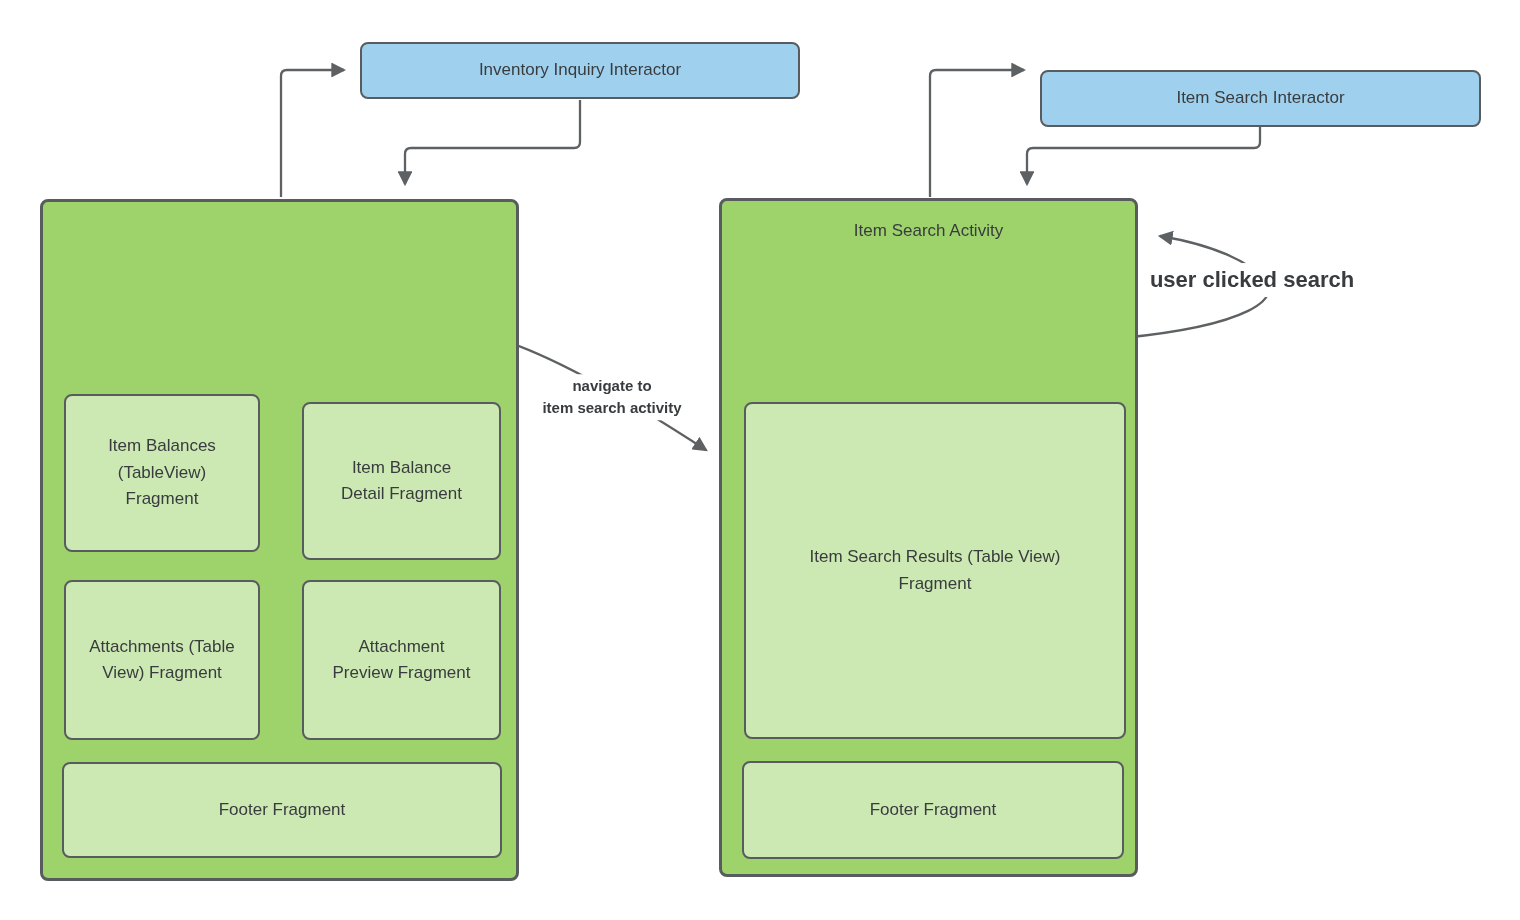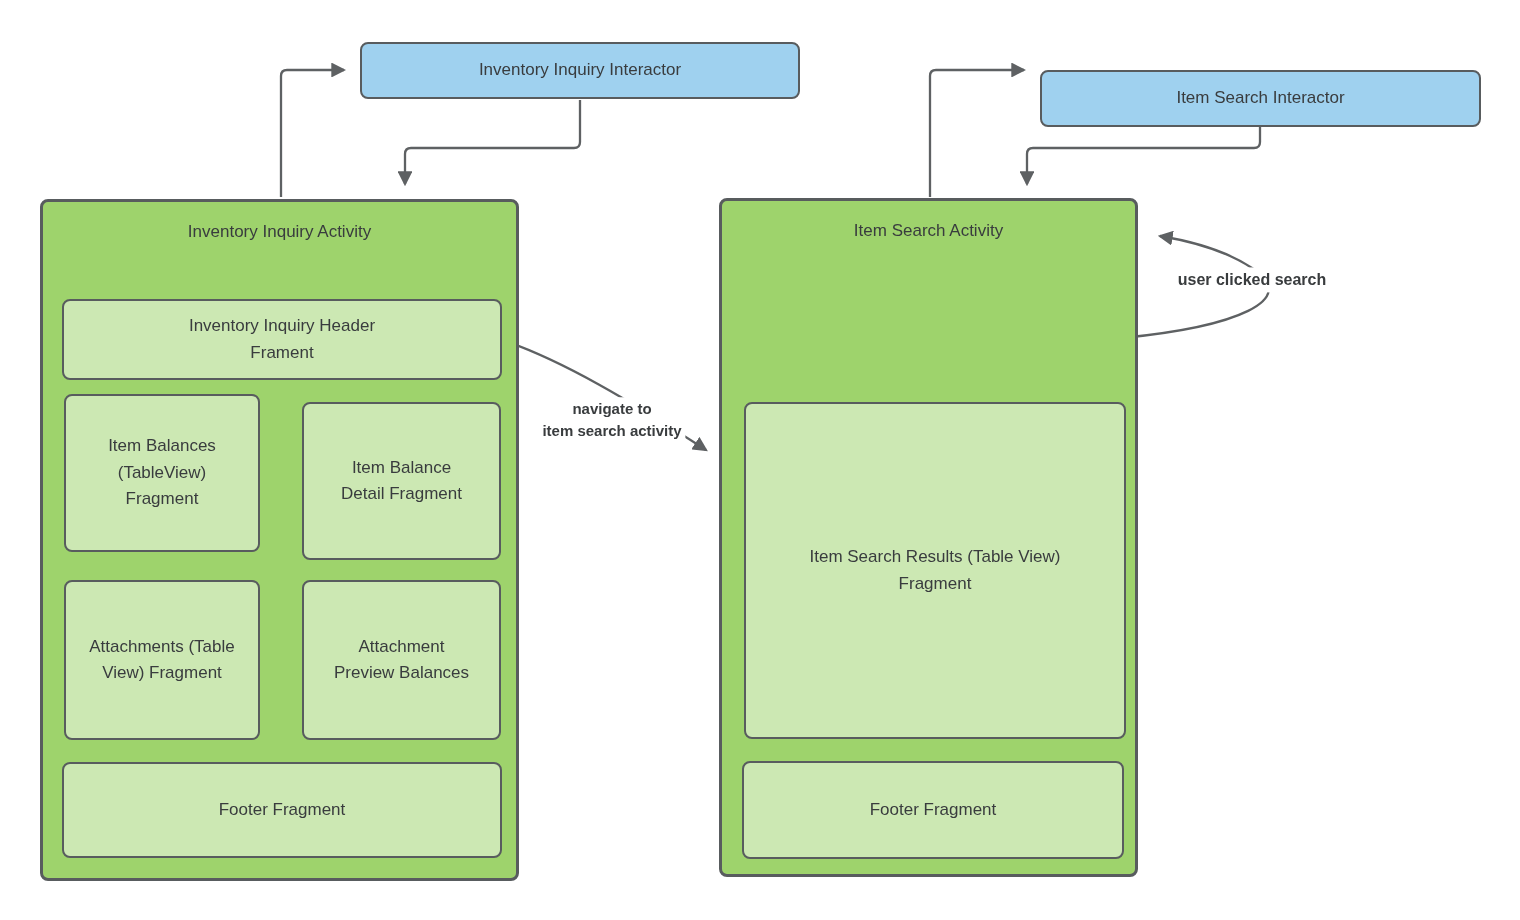--- a/index.html
+++ b/index.html
@@ -66,46 +66,41 @@
 
   <div class="node interactor" style="left:360px;top:42px;width:440px;height:57px;">
     <span>Inventory Inquiry Interactor</span>
   </div>
 
   <div class="node interactor" style="left:1040px;top:58px;width:441px;height:57px;margin-top:12px;">
     <span>Item Search Interactor</span>
   </div>
 
   <div class="node activity" style="left:40px;top:199px;width:479px;height:682px;">
-    <div class="act-title">Inventory Inquiry Activity</div>
 
-    <div class="node fragment" style="left:19px;top:97px;width:440px;height:81px;">
-      <span>Inventory Inquiry Header
-Frament</span>
-    </div>
 
     <div class="node fragment" style="left:21px;top:192px;width:196px;height:158px;">
       <span>Item Balances
 (TableView)
 Fragment</span>
     </div>
 
     <div class="node fragment" style="left:259px;top:200px;width:199px;height:158px;text-align:center;">
       <span>Item Balance
 Detail Fragment</span>
     </div>
 
     <div class="node fragment" style="left:21px;top:378px;width:196px;height:160px;text-align:center;">
       <span>Attachments (Table
 View) Fragment</span>
     </div>
 
     <div class="node fragment" style="left:259px;top:378px;width:199px;height:160px;">
       <span>Attachment
-Preview Balances</span>
+Preview Fragment</span>
     </div>
 
     <div class="node fragment" style="left:19px;top:560px;width:440px;height:96px;">
       <span>Footer Fragment</span>
     </div>
   </div>
 
   <div class="node activity" style="left:719px;top:198px;width:419px;height:679px;">
     <div class="act-title">Item Search Activity</div>
 
@@ -113,18 +108,18 @@
     <div class="node fragment" style="left:22px;top:201px;width:382px;height:337px;">
       <span>Item Search Results (Table View)
 Fragment</span>
     </div>
 
     <div class="node fragment" style="left:20px;top:560px;width:382px;height:98px;">
       <span>Footer Fragment</span>
     </div>
   </div>
 
-  <div class="edge-label" style="left:612px;top:420px;">navigate to
+  <div class="edge-label" style="left:612px;top:397px;">navigate to
 item search activity</div>
 
-  <div class="edge-label" style="left:1252px;top:280px;font-size:16px;">user clicked search</div>
+  <div class="edge-label" style="left:1252px;top:280px;font-size:22px;">user clicked search</div>
 
 </div>
 
 </body></html>

